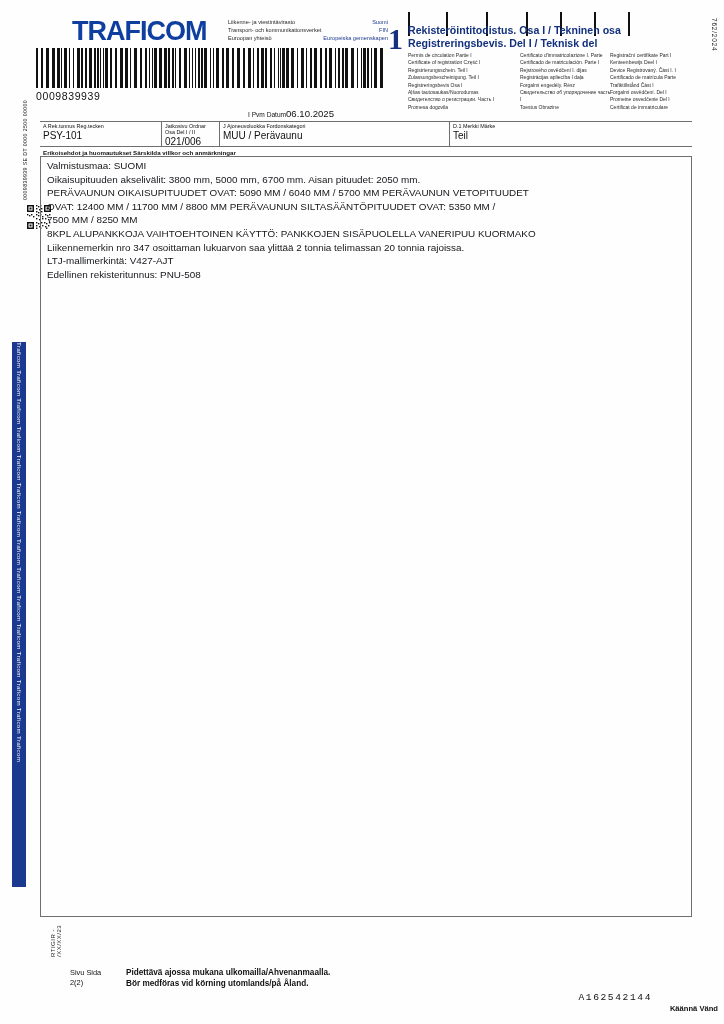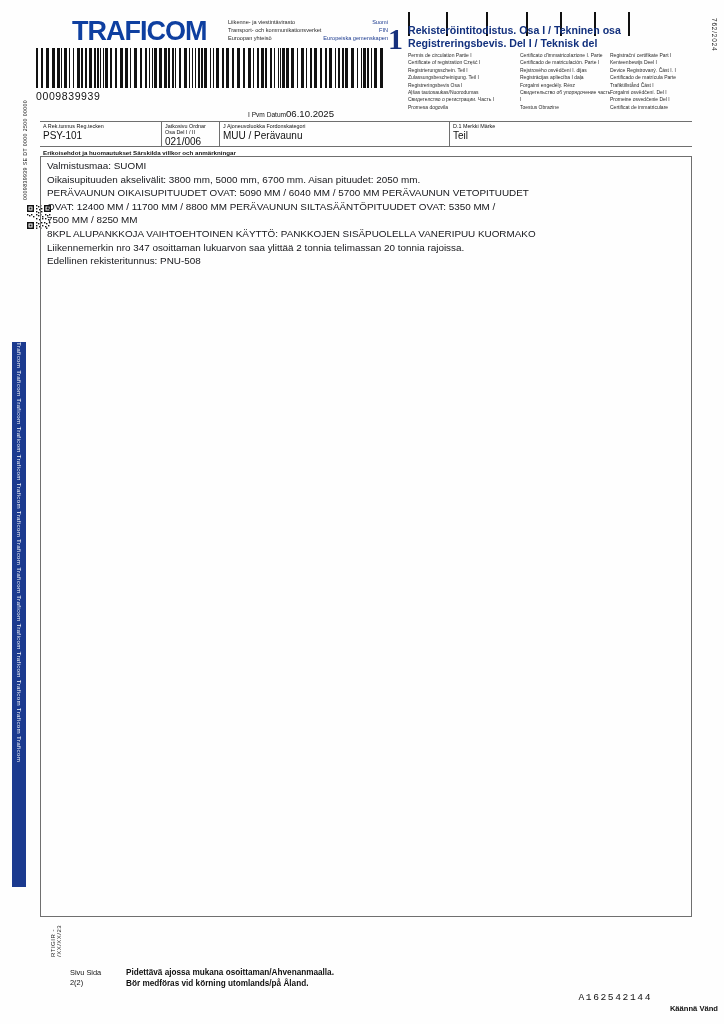--- a/index.html
+++ b/index.html
@@ -527,33 +527,34 @@
 
   <div class="body-box">
     <div class="body-lines">
       <div>Valmistusmaa: SUOMI</div>
       <div>Oikaisupituuden akselivälit: 3800 mm, 5000 mm, 6700 mm. Aisan pituudet: 2050 mm.</div>
       <div>PERÄVAUNUN OIKAISUPITUUDET OVAT: 5090 MM / 6040 MM / 5700 MM PERÄVAUNUN VETOPITUUDET</div>
       <div>OVAT: 12400 MM / 11700 MM / 8800 MM PERÄVAUNUN SILTASÄÄNTÖPITUUDET OVAT: 5350 MM /</div>
       <div>7500 MM / 8250 MM</div>
       <div>8KPL ALUPANKKOJA VAIHTOEHTOINEN KÄYTTÖ: PANKKOJEN SISÄPUOLELLA VANERIPUU KUORMAKO</div>
       <div>Liikennemerkin nro 347 osoittaman lukuarvon saa ylittää 2 tonnia telimassan 20 tonnia rajoissa.</div>
+      <div>LTJ-mallimerkintä: V427-AJT</div>
       <div>Edellinen rekisteritunnus: PNU-508</div>
     </div>
   </div>
 
   <div class="blue-strip">
     <div class="txt">Traficom Traficom Traficom Traficom Traficom Traficom Traficom Traficom Traficom Traficom Traficom Traficom Traficom Traficom Traficom</div>
   </div>
   <div class="strip-code">RTIGIR - /XX/XX/23</div>
 
   <div class="footer-left">
     <div>Sivu Sida</div>
     <div>2(2)</div>
   </div>
   <div class="footer-note">
-    <div>Pidettävä ajossa mukana osoittaman/Ahvenanmaalla.</div>
+    <div>Pidettävä ajossa mukana ulkomailla/Ahvenanmaalla.</div>
     <div class="l2">Bör medföras vid körning utomlands/på Åland.</div>
   </div>
   <div class="footer-code">A162542144</div>
   <div class="footer-turn">Käännä Vänd</div>
 
 </div>
 
 </body></html>

